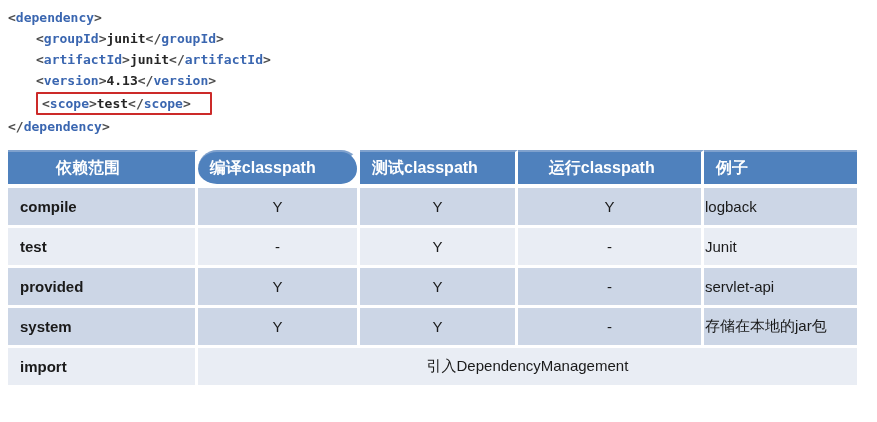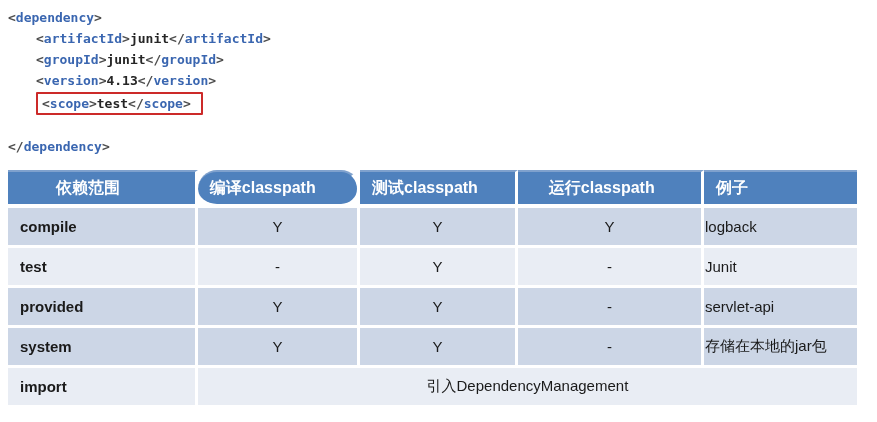--- a/index.html
+++ b/index.html
@@ -33,21 +33,21 @@
   }
   .code-line.boxed-line {
     line-height: 25px;
   }
   .tok-tag     { color: var(--code-tag, #3a66b0); }
   .tok-bracket { color: var(--code-bracket, #4d4d4d); }
   .tok-text    { color: var(--code-text, #262626); }
   .highlight-box {
     display: inline-block;
     border: 2px solid var(--code-highlight, #cc2a29);
-    padding: 0 10px 0 4px;
+    padding: 0 19px 0 4px;
     line-height: 19px;
     border-radius: 1px;
   }
 
   
   .dep-table {
     border-collapse: separate;
     border-spacing: 0;
     table-layout: fixed;
     width: 849px;
@@ -93,25 +93,25 @@
     text-align: center;
     font-size: 16px;
   }
 </style>
 </head>
 <body>
 
 <div class="canvas">
   <div class="code-block" id="code-block">
       <div class="code-line" style="padding-left: 0px;"><span class="tok-bracket">&lt;</span><span class="tok-tag">dependency</span><span class="tok-bracket">&gt;</span></div>
+      <div class="code-line" style="padding-left: 28px;"><span class="tok-bracket">&lt;</span><span class="tok-tag">groupId</span><span class="tok-bracket">&gt;</span><span class="tok-text">junit</span><span class="tok-bracket">&lt;/</span><span class="tok-tag">groupId</span><span class="tok-bracket">&gt;</span></div>
       <div class="code-line" style="padding-left: 28px;"><span class="tok-bracket">&lt;</span><span class="tok-tag">artifactId</span><span class="tok-bracket">&gt;</span><span class="tok-text">junit</span><span class="tok-bracket">&lt;/</span><span class="tok-tag">artifactId</span><span class="tok-bracket">&gt;</span></div>
-      <div class="code-line" style="padding-left: 28px;"><span class="tok-bracket">&lt;</span><span class="tok-tag">groupId</span><span class="tok-bracket">&gt;</span><span class="tok-text">junit</span><span class="tok-bracket">&lt;/</span><span class="tok-tag">groupId</span><span class="tok-bracket">&gt;</span></div>
       <div class="code-line" style="padding-left: 28px;"><span class="tok-bracket">&lt;</span><span class="tok-tag">version</span><span class="tok-bracket">&gt;</span><span class="tok-text">4.13</span><span class="tok-bracket">&lt;/</span><span class="tok-tag">version</span><span class="tok-bracket">&gt;</span></div>
       <div class="code-line boxed-line" style="padding-left: 28px;"><span class="highlight-box"><span class="tok-bracket">&lt;</span><span class="tok-tag">scope</span><span class="tok-bracket">&gt;</span><span class="tok-text">test</span><span class="tok-bracket">&lt;/</span><span class="tok-tag">scope</span><span class="tok-bracket">&gt;</span></span></div>
-      <div class="code-line" style="padding-left: 0px; margin-top: 20px;"><span class="tok-bracket">&lt;/</span><span class="tok-tag">dependency</span><span class="tok-bracket">&gt;</span></div>
+      <div class="code-line" style="padding-left: 0px;"><span class="tok-bracket">&lt;/</span><span class="tok-tag">dependency</span><span class="tok-bracket">&gt;</span></div>
     </div>
   <table class="dep-table">
     <thead>
       <tr id="header-row">
           <th style="width: 19.7%; padding-left: 48px;">依赖范围</th>
           <th style="width: 20.2%; border-radius: 19px;">编译classpath</th>
           <th style="width: 19.6%;">测试classpath</th>
           <th style="width: 21.2%; padding-left: 31px;">运行classpath</th>
           <th style="width: 19.3%;">例子</th>
         </tr>

